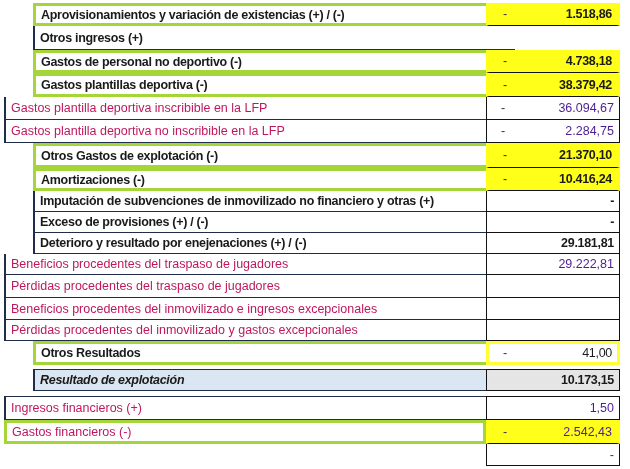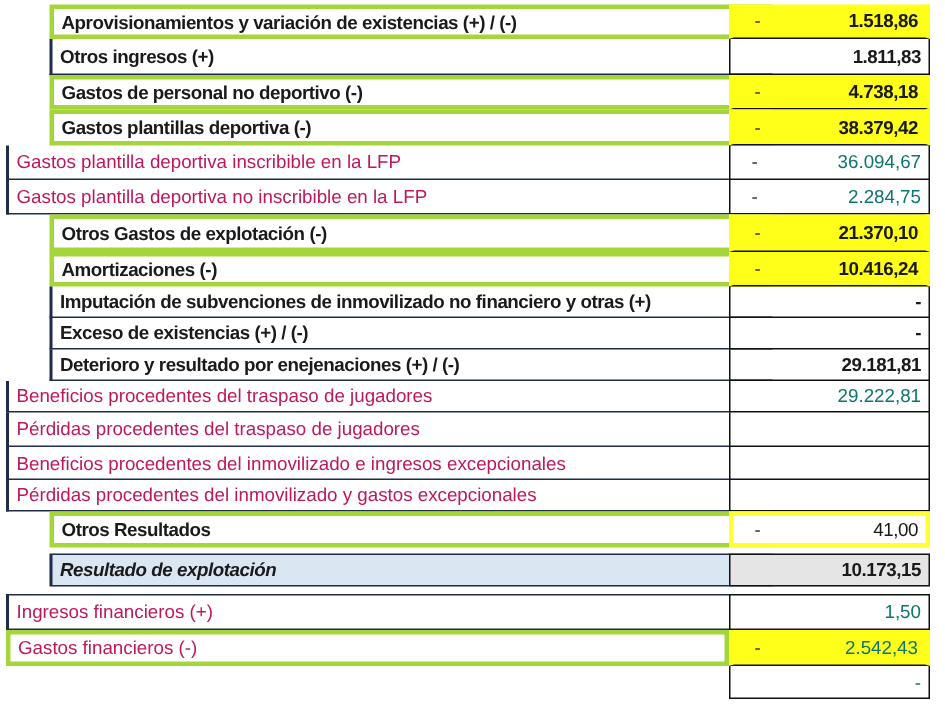--- a/index.html
+++ b/index.html
@@ -9,45 +9,41 @@
     .lbl { position: absolute; left: 0; top: 0; bottom: 0; width: 482px; box-sizing: border-box;
            border-left: 2px solid #1f2d4a; border-bottom: 1.5px solid #1f2d4a;
            padding-left: 5px; display: flex; align-items: center; font-size: 12.5px; white-space: nowrap; overflow: hidden; }
     .val { position: absolute; left: 482px; top: 0; bottom: 0; width: 134px; box-sizing: border-box;
            border-left: 1.5px solid #111; border-right: 1.5px solid #111; border-bottom: 1.5px solid #111;
            display: flex; align-items: center; font-size: 12.5px; }
     .val .sign { position: absolute; left: 14px; color: #333; }
     .val .num { position: absolute; right: 5px; }
     .bold .lbl, .bold .val .num { font-weight: bold; letter-spacing: -0.3px; margin-left: 29px; }
     .light .lbl { color: #be185d; font-weight: normal; }
-    .light .val .num { color: #0f766e; }
+    .light .val .num { color: #4c1d95; }
     .hl-green .lbl { border: 3px solid #a4d63a; border-right: 3px solid #a4d63a; }
     .hl-yellow .val { background: #ffff1a; border-left: 3px solid #ffff1a; border-right: 3px solid #ffff1a; }
     .hl-yellow .val.bl { border-bottom: 1.5px solid #111; }
     .hl-yellow-outline .val { border: 3px solid #ffff33; background: #fff; }
     .total .lbl { background: #dbe6f3; border: 1.5px solid #1f2d4a; border-left: 2px solid #1f2d4a; font-style: italic; }
     .total .val { background: #e5e5e5; border: 1.5px solid #111; }
   </style>
 </head>
 <body>
 
 <div class="row bold hl-green hl-yellow" style="top:3px;height:23px;">
   <div class="lbl">Aprovisionamientos y variación de existencias (+) / (-)</div>
   <div class="val bl">
     <span class="sign">-</span>
     <span class="num">1.518,86</span>
   </div>
 </div>
 
 <div class="row bold" style="top:26px;height:24px;">
   <div class="lbl">Otros ingresos (+)</div>
-  <div class="val">
-    <span class="sign"></span>
-    <span class="num">1.811,83</span>
-  </div>
 </div>
 
 <div class="row bold hl-green hl-yellow" style="top:50px;height:23px;">
   <div class="lbl">Gastos de personal no deportivo (-)</div>
   <div class="val bl">
     <span class="sign">-</span>
     <span class="num">4.738,18</span>
   </div>
 </div>
 
@@ -93,21 +89,21 @@
 
 <div class="row bold" style="top:191px;height:21px;">
   <div class="lbl">Imputación de subvenciones de inmovilizado no financiero y otras  (+)</div>
   <div class="val">
     <span class="sign"></span>
     <span class="num">-</span>
   </div>
 </div>
 
 <div class="row bold" style="top:212px;height:21px;">
-  <div class="lbl">Exceso de existencias (+) / (-)</div>
+  <div class="lbl">Exceso de provisiones (+) / (-)</div>
   <div class="val">
     <span class="sign"></span>
     <span class="num">-</span>
   </div>
 </div>
 
 <div class="row bold" style="top:233px;height:21px;">
   <div class="lbl">Deterioro y resultado por enejenaciones (+) / (-)</div>
   <div class="val">
     <span class="sign"></span>

